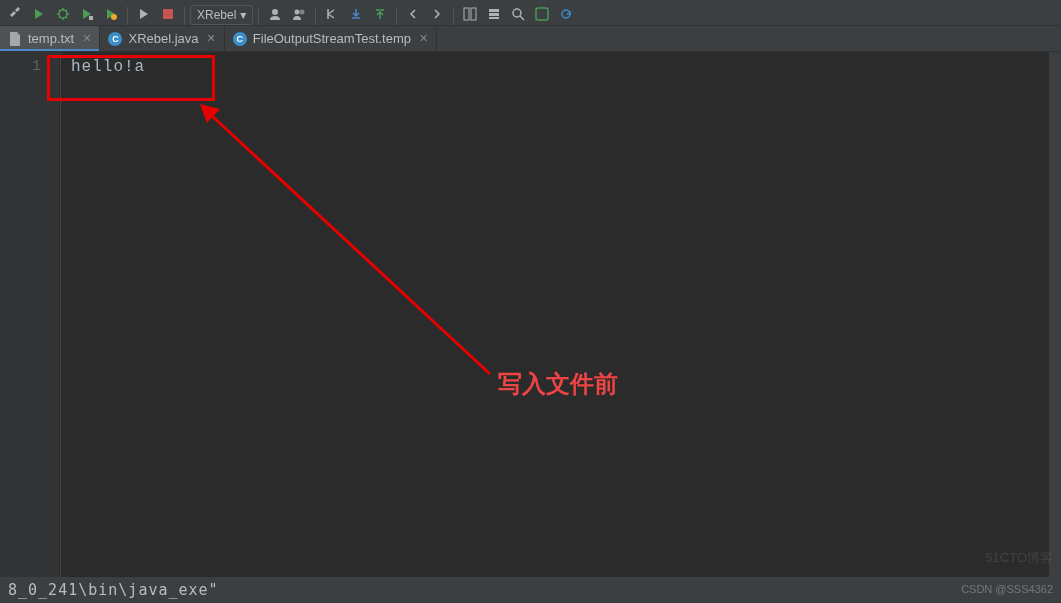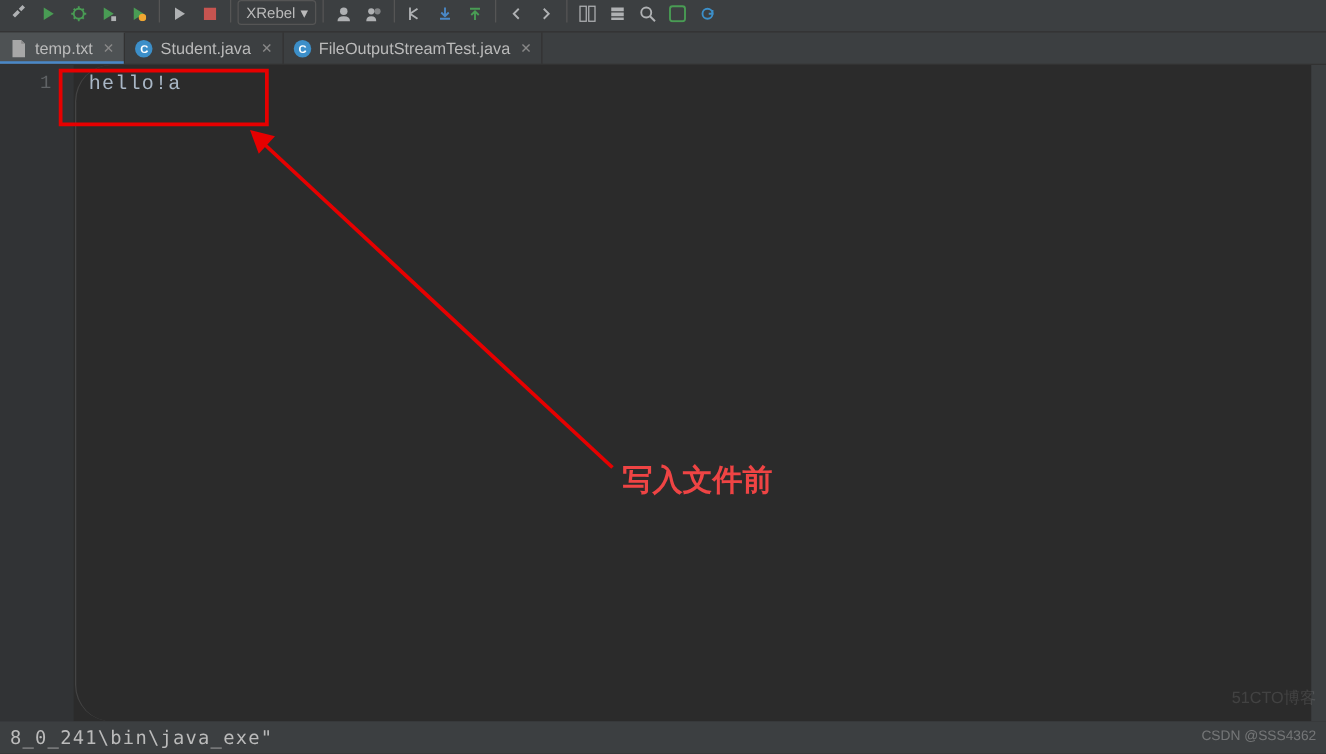--- a/index.html
+++ b/index.html
@@ -13,21 +13,21 @@
       background: #2b2b2b;
       font-family: "Segoe UI", Arial, sans-serif;
       overflow: hidden;
       position: relative;
     }
     .toolbar {
       height: 26px;
       background: #3c3f41;
       border-bottom: 1px solid #323232;
       display: flex;
-      align-items: flex-start;
+      align-items: flex-end;
       padding: 0 4px;
       gap: 2px;
     }
     .toolbar-icon {
       width: 22px;
       height: 22px;
       display: flex;
       align-items: center;
       justify-content: center;
       color: #afb1b3;
@@ -128,21 +128,20 @@
     }
     .editor-content {
       flex: 1;
       padding: 4px 10px;
       font-family: "Consolas", "Courier New", monospace;
       font-size: 16px;
       line-height: 22px;
       color: #a9b7c6;
       position: relative;
       border-left: 1px solid #444;
-      border-radius: 29px;
     }
     .code-line {
       white-space: pre;
       letter-spacing: 1px;
     }
     .annotation-box {
       position: absolute;
       border: 3px solid #e60000;
       pointer-events: none;
     }
@@ -332,26 +331,26 @@
       <svg width="12" height="14" viewBox="0 0 12 14">
           <path d="M1 0 L8 0 L11 3 L11 14 L1 14 Z" fill="#a7a7a7"></path>
           <path d="M8 0 L8 3 L11 3" fill="#888"></path>
         </svg>
     </span>
     <span>temp.txt</span>
     <span class="tab-close">✕</span>
   </div>
   <div class="tab">
     <span class="tab-icon java-icon">C</span>
-    <span>Student.java</span>
+    <span>XRebel.java</span>
     <span class="tab-close">✕</span>
   </div>
   <div class="tab">
     <span class="tab-icon java-icon">C</span>
-    <span>FileOutputStreamTest.java</span>
+    <span>FileOutputStreamTest.temp</span>
     <span class="tab-close">✕</span>
   </div>
 </div>
 
 <div class="editor-area">
   <div class="gutter">
     <div>1</div>
   </div>
   <div class="editor-content">
     <div class="code-line">hello!a</div>

